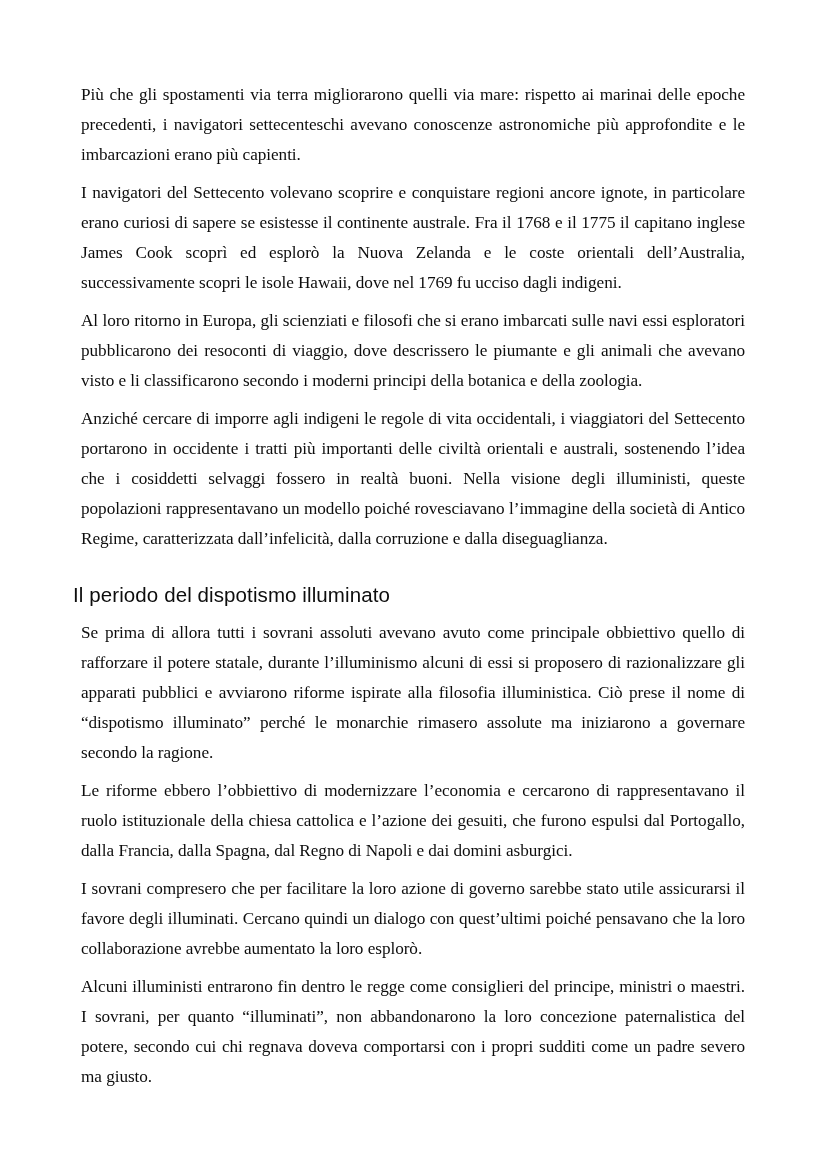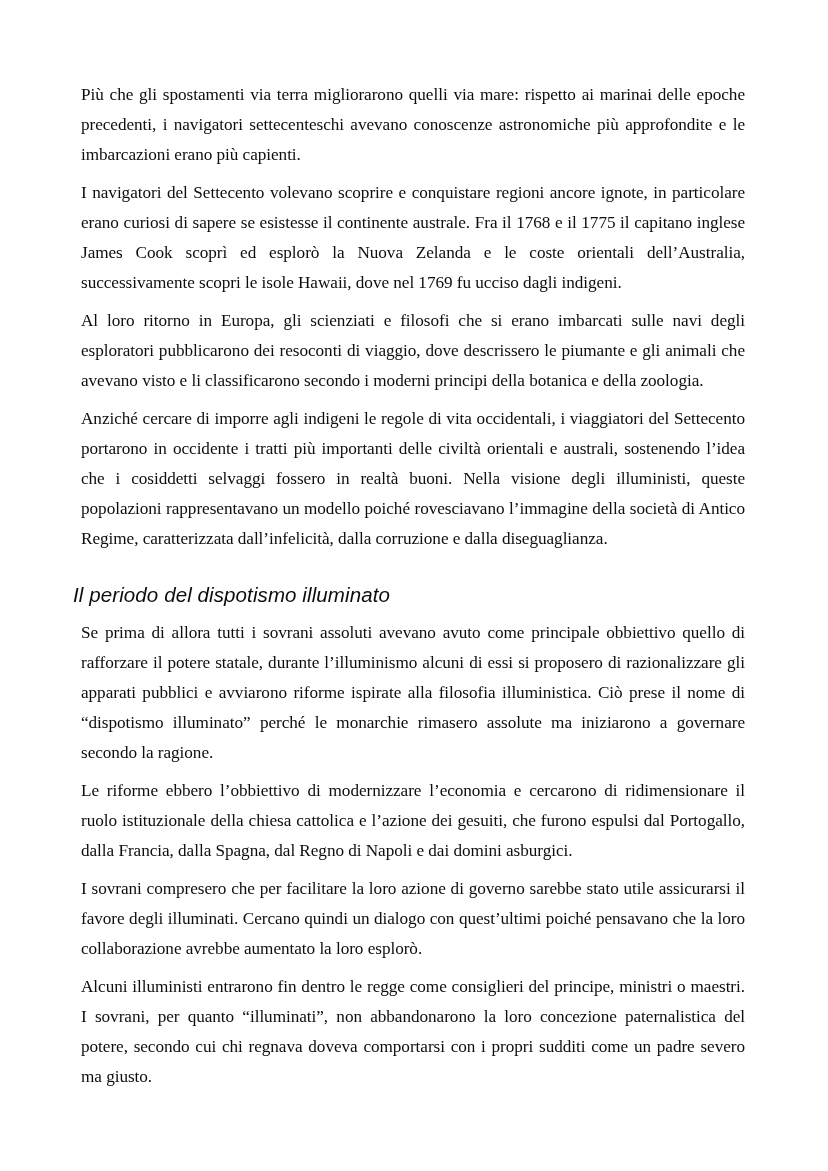--- a/index.html
+++ b/index.html
@@ -36,51 +36,50 @@
     word-spacing: 0px;
     hyphens: none;
     font-family: Liberation Serif, serif;
     -webkit-hyphens: none;
   }
   h2.section-heading {
     margin: 0;
     padding: 0;
     font-size: 20.5px;
     line-height: 30px;
-    font-style: italic;
     font-weight: normal;
     letter-spacing: 0.1px;
     text-align: left;
   }
   .heading-block {
     margin-top: 26px;
     margin-bottom: 2px;
   }
 </style>
 </head>
 <body>
 
 <div class="page">
   <div class="doc-body">
 
     <p class="para">Più che gli spostamenti via terra migliorarono quelli via mare: rispetto ai marinai delle epoche precedenti, i navigatori settecenteschi avevano conoscenze astronomiche più approfondite e le imbarcazioni erano più capienti.</p>
 
     <p class="para">I navigatori del Settecento volevano scoprire e conquistare regioni ancore ignote, in particolare erano curiosi di sapere se esistesse il continente australe. Fra il 1768 e il 1775 il capitano inglese James Cook scoprì ed esplorò la Nuova Zelanda e le coste orientali dell’Australia, successivamente scopri le isole Hawaii, dove nel 1769 fu ucciso dagli indigeni.</p>
 
-    <p class="para">Al loro ritorno in Europa, gli scienziati e filosofi che si erano imbarcati sulle navi degli esploratori pubblicarono dei resoconti di viaggio, dove descrissero le piumante e gli animali che avevano visto e li classificarono secondo i moderni principi della botanica e della zoologia.</p>
+    <p class="para">Al loro ritorno in Europa, gli scienziati e filosofi che si erano imbarcati sulle navi essi esploratori pubblicarono dei resoconti di viaggio, dove descrissero le piumante e gli animali che avevano visto e li classificarono secondo i moderni principi della botanica e della zoologia.</p>
 
     <p class="para">Anziché cercare di imporre agli indigeni le regole di vita occidentali, i viaggiatori del Settecento portarono in occidente i tratti più importanti delle civiltà orientali e australi, sostenendo l’idea che i cosiddetti selvaggi fossero in realtà buoni. Nella visione degli illuministi,   queste popolazioni rappresentavano un modello poiché rovesciavano l’immagine della società di Antico Regime, caratterizzata dall’infelicità, dalla corruzione e dalla diseguaglianza.</p>
 
     <div class="heading-block">
       <h2 class="section-heading">Il periodo del dispotismo illuminato</h2>
     </div>
 
     <p class="para">Se prima di allora tutti i sovrani assoluti avevano avuto come principale obbiettivo quello di rafforzare il potere statale, durante l’illuminismo alcuni di essi si proposero di razionalizzare gli apparati pubblici e avviarono riforme ispirate alla filosofia illuministica. Ciò prese il nome di “dispotismo illuminato” perché le monarchie rimasero assolute ma iniziarono a governare secondo la ragione.</p>
 
 
-    <p class="para">Le riforme ebbero l’obbiettivo di modernizzare l’economia e cercarono di ridimensionare il ruolo istituzionale della chiesa cattolica e l’azione dei gesuiti, che furono espulsi dal Portogallo, dalla Francia, dalla Spagna, dal Regno di Napoli e dai domini asburgici.</p>
+    <p class="para">Le riforme ebbero l’obbiettivo di modernizzare l’economia e cercarono di rappresentavano il ruolo istituzionale della chiesa cattolica e l’azione dei gesuiti, che furono espulsi dal Portogallo, dalla Francia, dalla Spagna, dal Regno di Napoli e dai domini asburgici.</p>
 
     <p class="para">I sovrani compresero che per facilitare la loro azione di governo sarebbe stato utile assicurarsi il favore degli illuminati. Cercano quindi un dialogo con quest’ultimi poiché pensavano che la loro collaborazione avrebbe aumentato la loro esplorò.</p>
 
     <p class="para">Alcuni illuministi entrarono fin dentro le regge come consiglieri del principe, ministri o maestri. I sovrani, per quanto “illuminati”, non abbandonarono la loro concezione paternalistica del potere, secondo cui chi regnava doveva comportarsi con i propri sudditi come un padre severo ma giusto.</p>
 
   </div>
 </div>
 
 </body></html>

